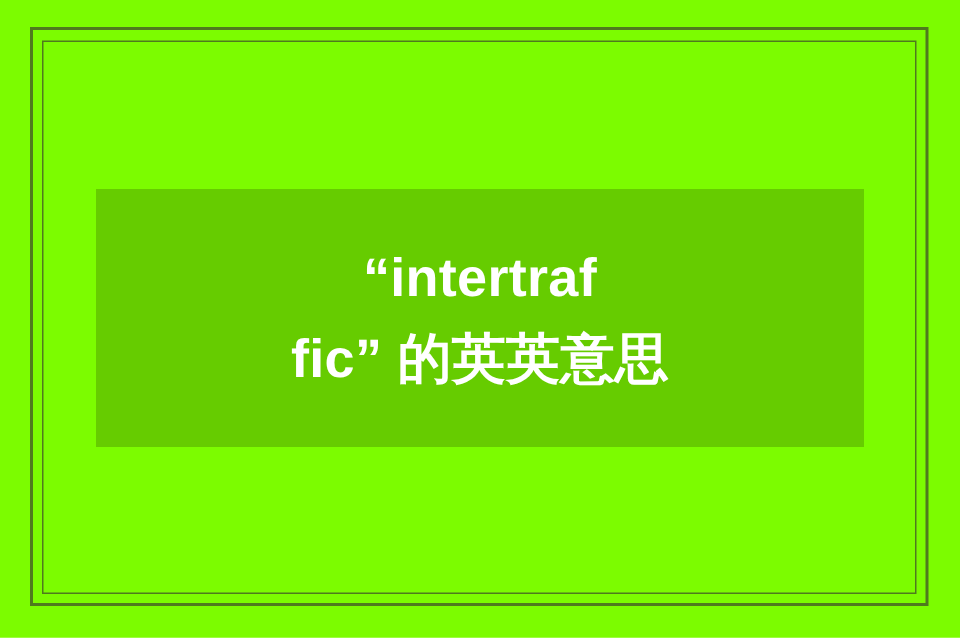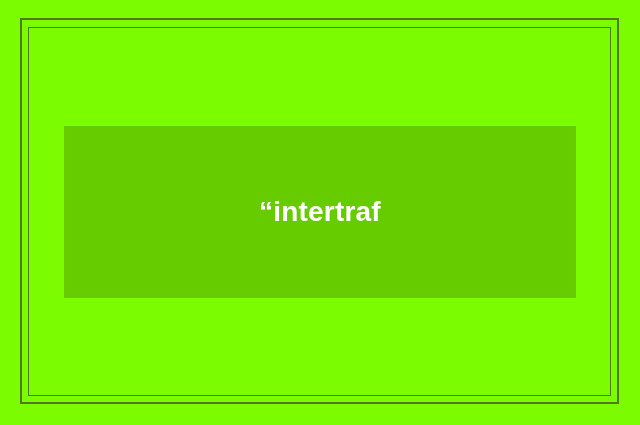--- a/index.html
+++ b/index.html
@@ -57,21 +57,21 @@
     display: flex;
     flex-direction: column;
     align-items: center;
     justify-content: center;
   }
 
   .headline {
     color: #FFFFFF;
     font-family: "Liberation Sans", "DejaVu Sans", sans-serif;
     font-weight: bold;
-    font-size: 28px;
+    font-size: 36px;
     line-height: 54px;
     letter-spacing: 0.2px;
     text-align: center;
     margin: 0;
     white-space: nowrap;
   }
   .headline-line {
     display: block;
   }
 </style>
@@ -80,16 +80,17 @@
 
 <div id="canvas">
 
   <div class="frame-outer"></div>
 
   <div class="frame-inner"></div>
 
   <div class="panel">
     <div class="headline">
       <span class="headline-line">“intertraf</span>
+      <span class="headline-line">fic” 的英英意思</span>
     </div>
   </div>
 
 </div>
 
 </body></html>

